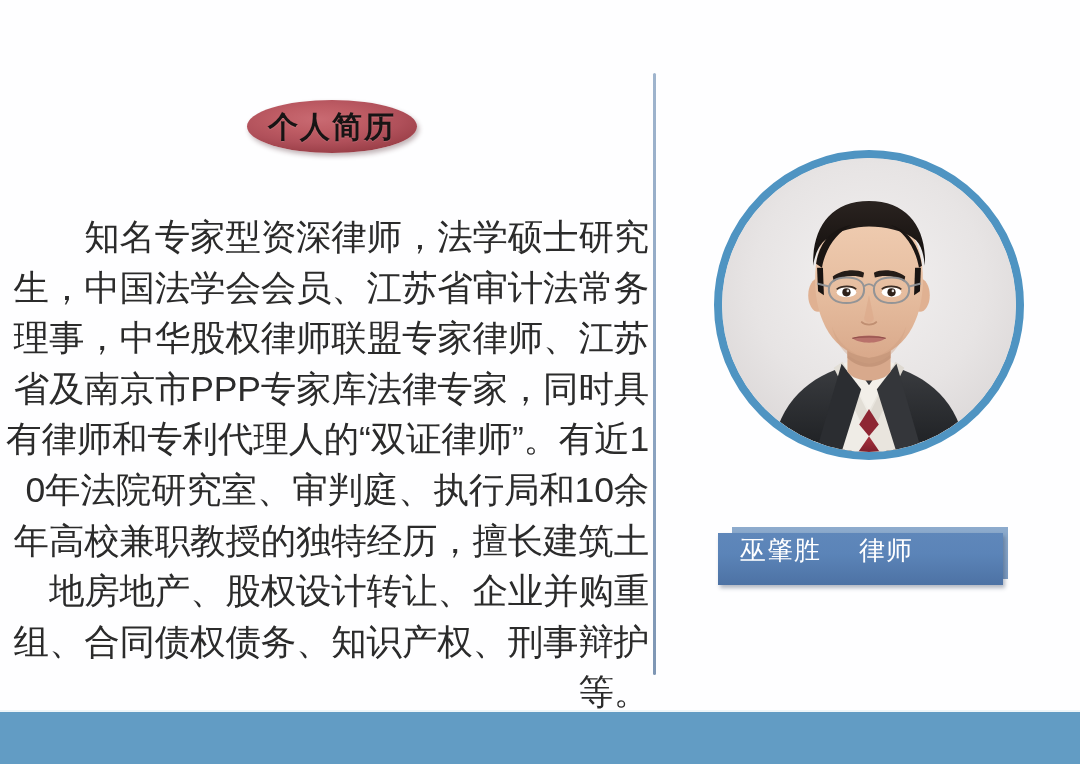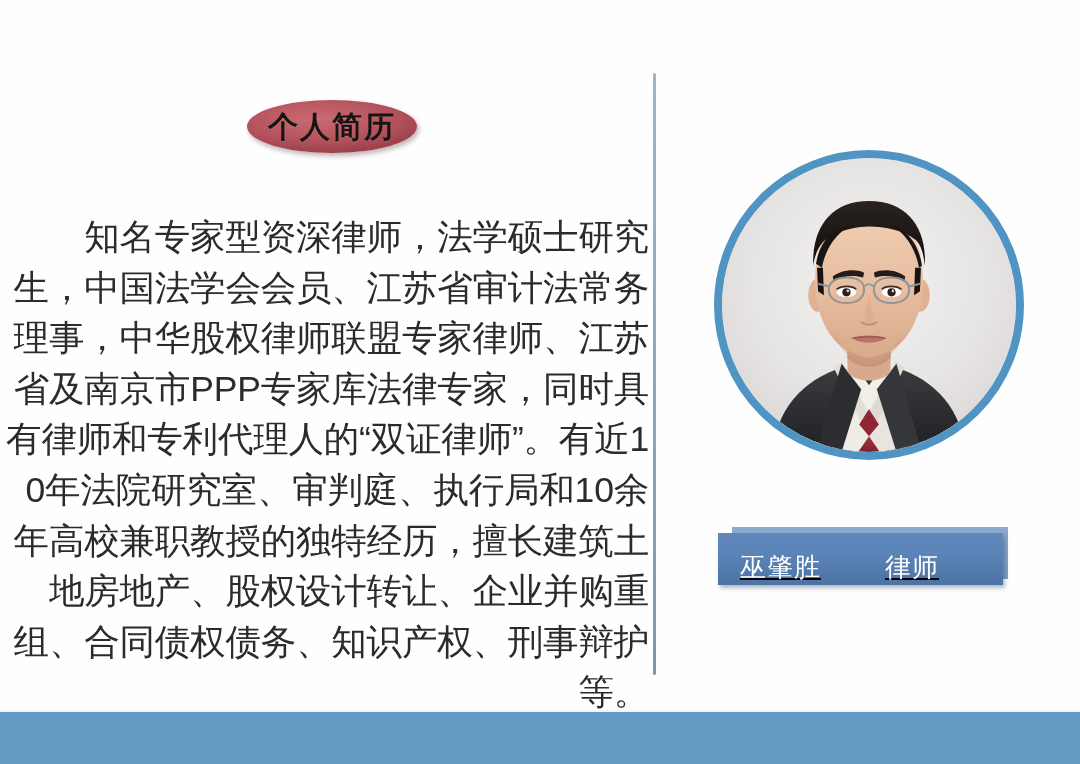--- a/index.html
+++ b/index.html
@@ -140,37 +140,36 @@
   }
   .name-banner {
     position: absolute;
     left: 0px;
     top: 6px;
     width: 285px;
     height: 52px;
     background: linear-gradient(to bottom, #5f87ba 0%, #5b84b8 40%, #4d72a4 100%);
     box-shadow: 2px 3px 4px rgba(40,55,80,0.35);
     display: flex;
-    align-items: flex-end;
-    text-decoration: underline;
+    align-items: flex-start;
   }
   .name-banner .person-name {
     color: #ffffff;
     font-size: 26px;
     font-weight: 400;
     letter-spacing: 1px;
     margin-left: 22px;
     white-space: nowrap;
   }
   .name-banner .person-role {
     color: #ffffff;
     font-size: 26px;
     font-weight: 400;
     letter-spacing: 1px;
-    margin-left: 64px;
+    margin-left: 38px;
     white-space: nowrap;
   }
 
   
   .bottom-bar {
     position: absolute;
     left: 0;
     top: 712px;
     width: 1080px;
     height: 52px;

